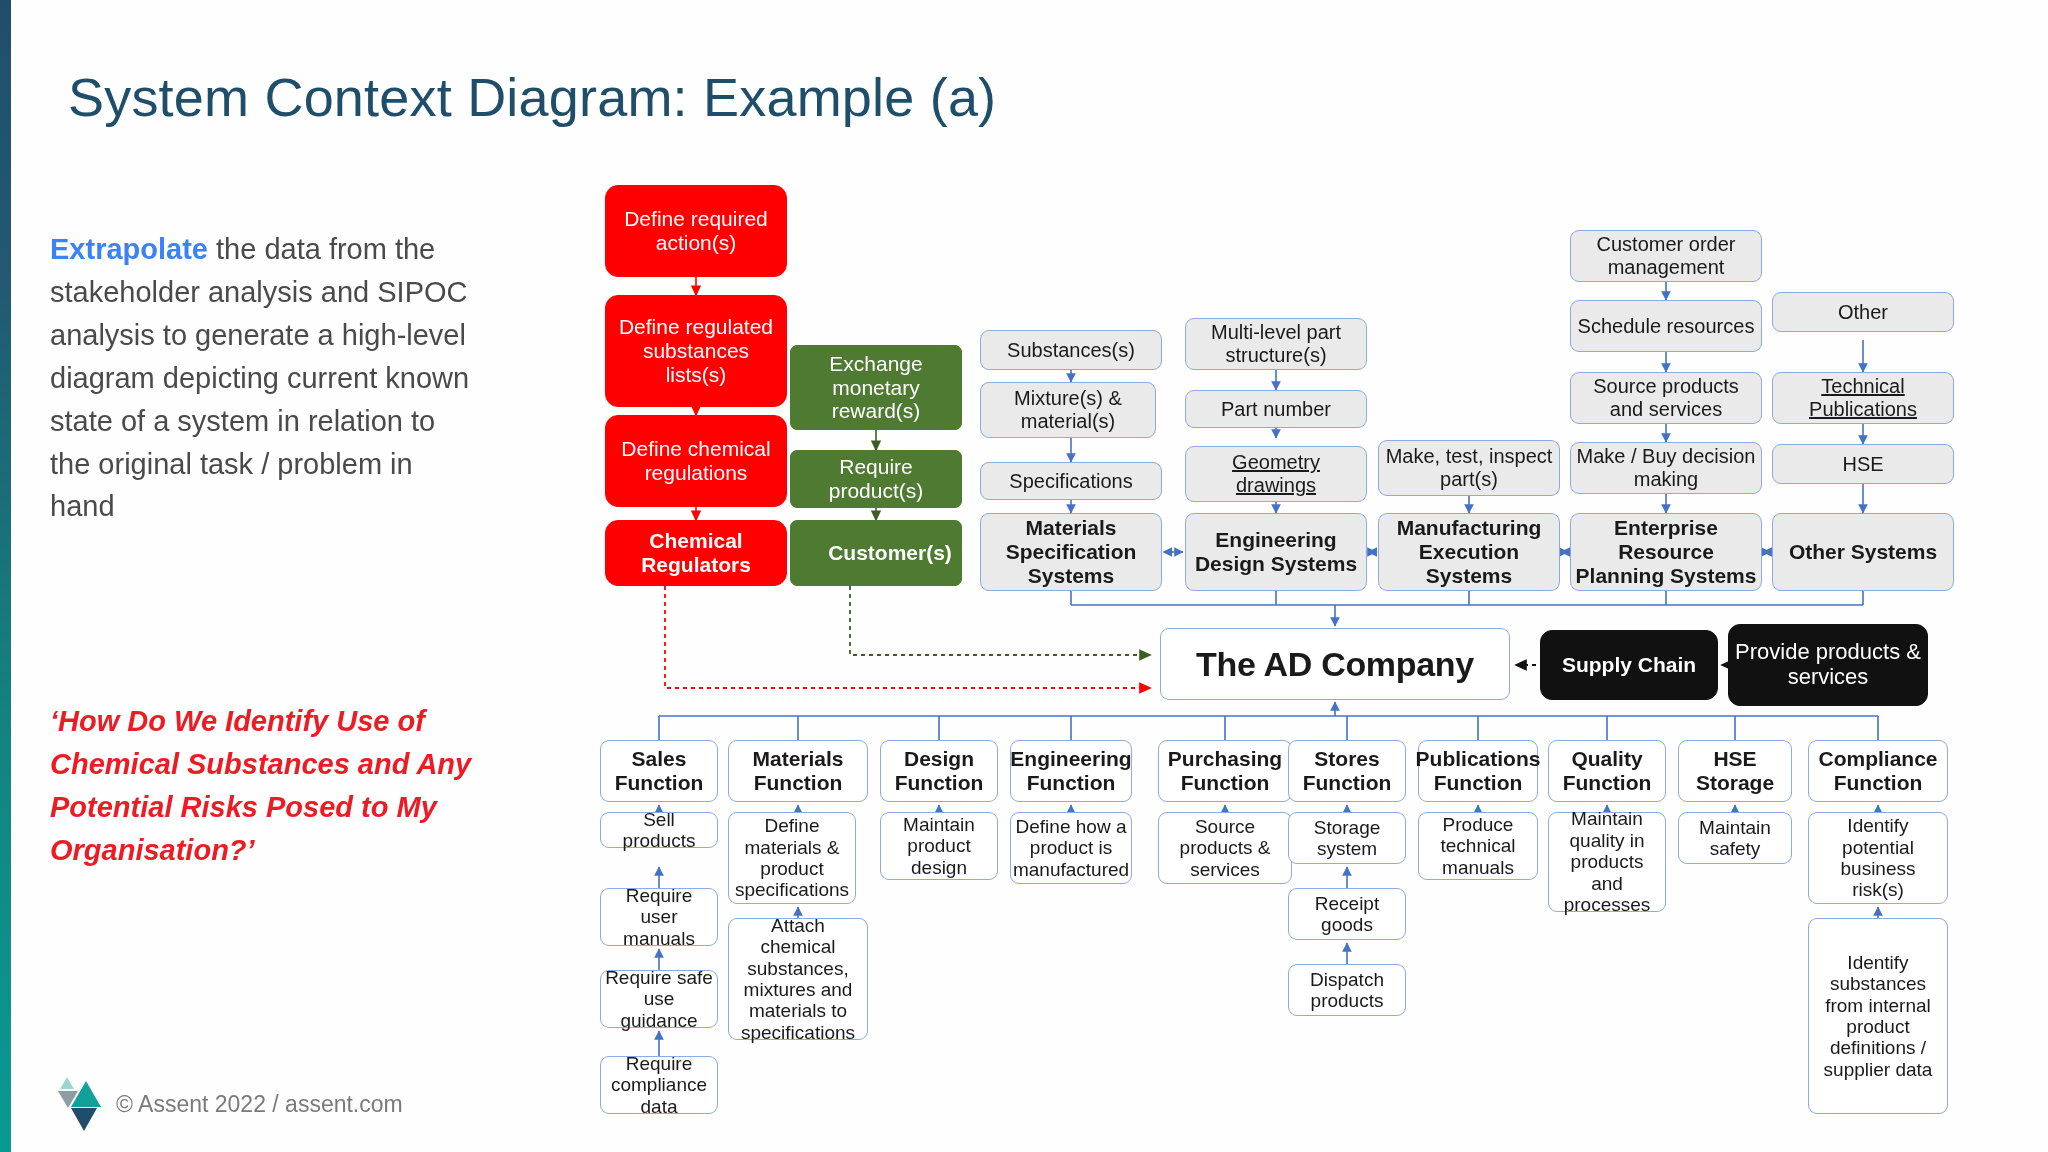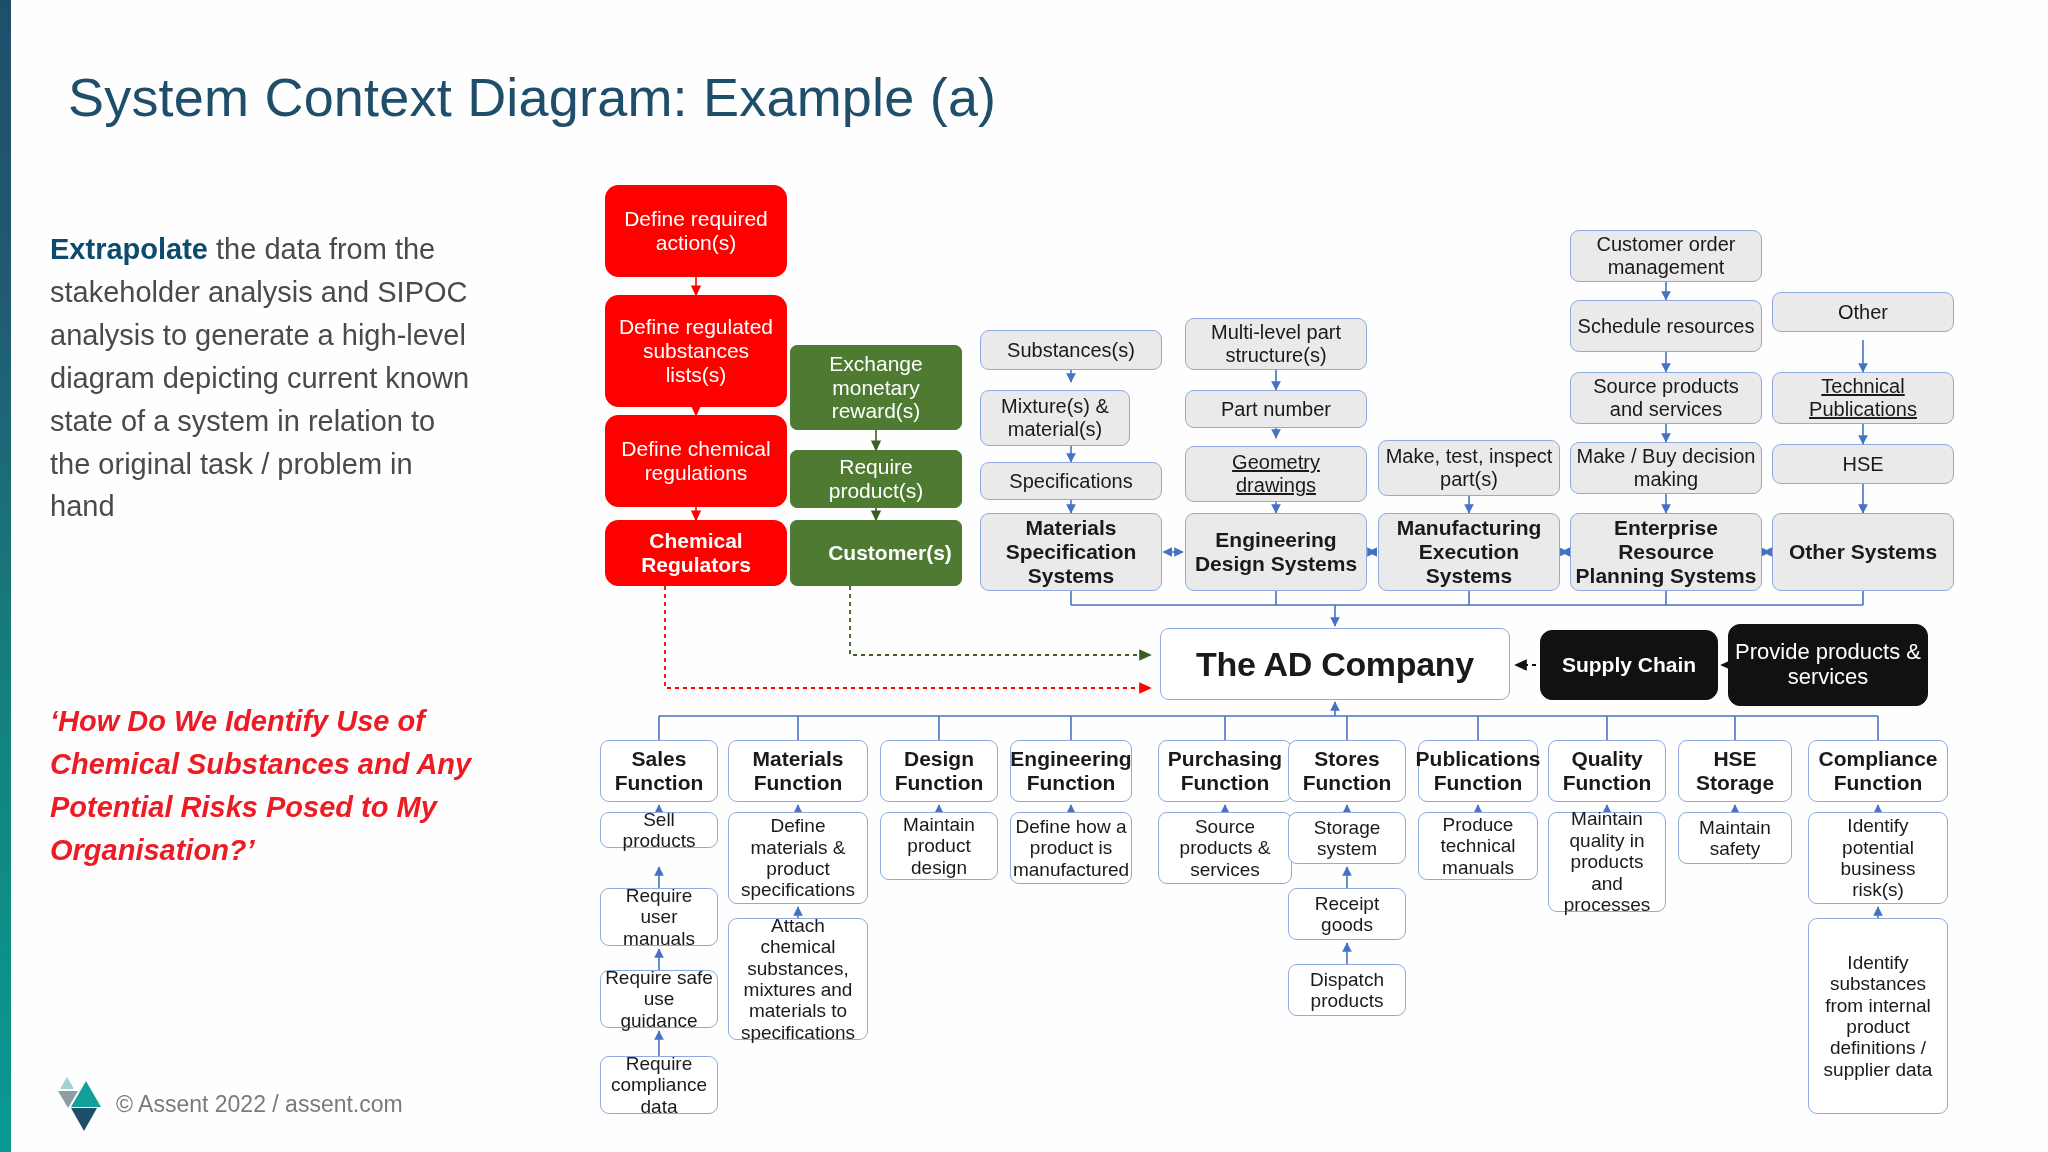--- a/index.html
+++ b/index.html
@@ -14,21 +14,21 @@
   }
   #slide-title{
     position:absolute;left:68px;top:66px;
     font-size:54px;color:#1F4E6B;letter-spacing:.2px;white-space:nowrap;
   }
   
   #body-copy{
     position:absolute;left:50px;top:228px;width:430px;
     font-size:29px;line-height:1.48;color:#4A4A4A;
   }
-  #body-copy b{color:#0c4a6e;}
+  #body-copy b{color:#3b82f6;}
   #question{
     position:absolute;left:50px;top:700px;width:430px;
     font-size:29px;line-height:1.48;color:#ED1C24;
     font-style:italic;font-weight:700;
   }
   
   #footer{position:absolute;left:58px;top:1075px;display:flex;align-items:center;gap:16px;}
   #logo{position:relative;width:42px;height:58px;}
   .tri{position:absolute;width:0;height:0;}
   #footer-text{font-size:23px;color:#7A7A7A;white-space:nowrap;}
@@ -172,21 +172,21 @@
       <div class="node n-red" style="left: 605px; top: 415px; width: 182px; height: 92px;">Define chemical regulations</div>
       <div class="node n-red bold" style="left: 605px; top: 520px; width: 182px; height: 66px;">Chemical Regulators</div>
       <div class="node n-green" style="left: 790px; top: 345px; width: 172px; height: 85px;">Exchange monetary reward(s)</div>
       <div class="node n-green" style="left: 790px; top: 450px; width: 172px; height: 58px;">Require product(s)</div>
       <div class="node n-green bold" style="left: 790px; top: 520px; width: 172px; height: 66px; padding-left: 32px;">Customer(s)</div>
       <div class="node n-white" id="ad-company" style="left: 1160px; top: 628px; width: 350px; height: 72px;">The AD Company</div>
       <div class="node n-black bold" style="left: 1540px; top: 630px; width: 178px; height: 70px;">Supply Chain</div>
       <div class="node n-black reg" style="left: 1728px; top: 624px; width: 200px; height: 82px;">Provide products &amp; services</div>
       <div class="node n-gray bold" style="left: 980px; top: 513px; width: 182px; height: 78px;">Materials Specification Systems</div>
       <div class="node n-gray" style="left: 980px; top: 330px; width: 182px; height: 40px;">Substances(s)</div>
-      <div class="node n-gray" style="left: 980px; top: 390px; width: 150px; height: 56px;">Mixture(s) &amp; material(s)</div>
+      <div class="node n-gray" style="left: 980px; top: 382px; width: 176px; height: 56px;">Mixture(s) &amp; material(s)</div>
       <div class="node n-gray" style="left: 980px; top: 462px; width: 182px; height: 38px;">Specifications</div>
       <div class="node n-gray bold" style="left: 1185px; top: 513px; width: 182px; height: 78px;">Engineering Design Systems</div>
       <div class="node n-gray" style="left: 1185px; top: 318px; width: 182px; height: 52px;">Multi-level part structure(s)</div>
       <div class="node n-gray" style="left: 1185px; top: 390px; width: 182px; height: 38px;">Part number</div>
       <div class="node n-gray" style="left: 1185px; top: 446px; width: 182px; height: 56px; text-decoration: underline;">Geometry drawings</div>
       <div class="node n-gray bold" style="left: 1378px; top: 513px; width: 182px; height: 78px;">Manufacturing Execution Systems</div>
       <div class="node n-gray" style="left: 1378px; top: 440px; width: 182px; height: 56px;">Make, test, inspect part(s)</div>
       <div class="node n-gray bold" style="left: 1570px; top: 513px; width: 192px; height: 78px;">Enterprise Resource Planning Systems</div>
       <div class="node n-gray" style="left: 1570px; top: 230px; width: 192px; height: 52px;">Customer order management</div>
       <div class="node n-gray" style="left: 1570px; top: 300px; width: 192px; height: 52px;">Schedule resources</div>
@@ -195,21 +195,21 @@
       <div class="node n-gray bold" style="left: 1772px; top: 513px; width: 182px; height: 78px;">Other Systems</div>
       <div class="node n-gray" style="left: 1772px; top: 292px; width: 182px; height: 40px;">Other</div>
       <div class="node n-gray" style="left: 1772px; top: 372px; width: 182px; height: 52px; text-decoration: underline;">Technical Publications</div>
       <div class="node n-gray" style="left: 1772px; top: 444px; width: 182px; height: 40px;">HSE</div>
       <div class="node n-white bold" style="left: 600px; top: 740px; width: 118px; height: 62px;">Sales Function</div>
       <div class="node n-white" style="left: 600px; top: 812px; width: 118px; height: 36px; font-size: 19px;">Sell products</div>
       <div class="node n-white" style="left: 600px; top: 888px; width: 118px; height: 58px; font-size: 19px;">Require user manuals</div>
       <div class="node n-white" style="left: 600px; top: 970px; width: 118px; height: 58px; font-size: 19px;">Require safe use guidance</div>
       <div class="node n-white" style="left: 600px; top: 1056px; width: 118px; height: 58px; font-size: 19px;">Require compliance data</div>
       <div class="node n-white bold" style="left: 728px; top: 740px; width: 140px; height: 62px;">Materials Function</div>
-      <div class="node n-white" style="left: 728px; top: 812px; width: 140px; height: 92px; font-size: 19px;">Define materials &amp; product specifications</div>
+      <div class="node n-white" style="left: 728px; top: 812px; width: 128px; height: 92px; font-size: 19px;">Define materials &amp; product specifications</div>
       <div class="node n-white" style="left: 728px; top: 918px; width: 140px; height: 122px; font-size: 19px;">Attach chemical substances, mixtures and materials to specifications</div>
       <div class="node n-white bold" style="left: 880px; top: 740px; width: 118px; height: 62px;">Design Function</div>
       <div class="node n-white" style="left: 880px; top: 812px; width: 118px; height: 68px; font-size: 19px;">Maintain product design</div>
       <div class="node n-white bold" style="left: 1010px; top: 740px; width: 122px; height: 62px;">Engineering Function</div>
       <div class="node n-white" style="left: 1010px; top: 812px; width: 122px; height: 72px; font-size: 19px;">Define how a product is manufactured</div>
       <div class="node n-white bold" style="left: 1158px; top: 740px; width: 134px; height: 62px;">Purchasing Function</div>
       <div class="node n-white" style="left: 1158px; top: 812px; width: 134px; height: 72px; font-size: 19px;">Source products &amp; services</div>
       <div class="node n-white bold" style="left: 1288px; top: 740px; width: 118px; height: 62px;">Stores Function</div>
       <div class="node n-white" style="left: 1288px; top: 812px; width: 118px; height: 52px; font-size: 19px;">Storage system</div>
       <div class="node n-white" style="left: 1288px; top: 888px; width: 118px; height: 52px; font-size: 19px;">Receipt goods</div>

